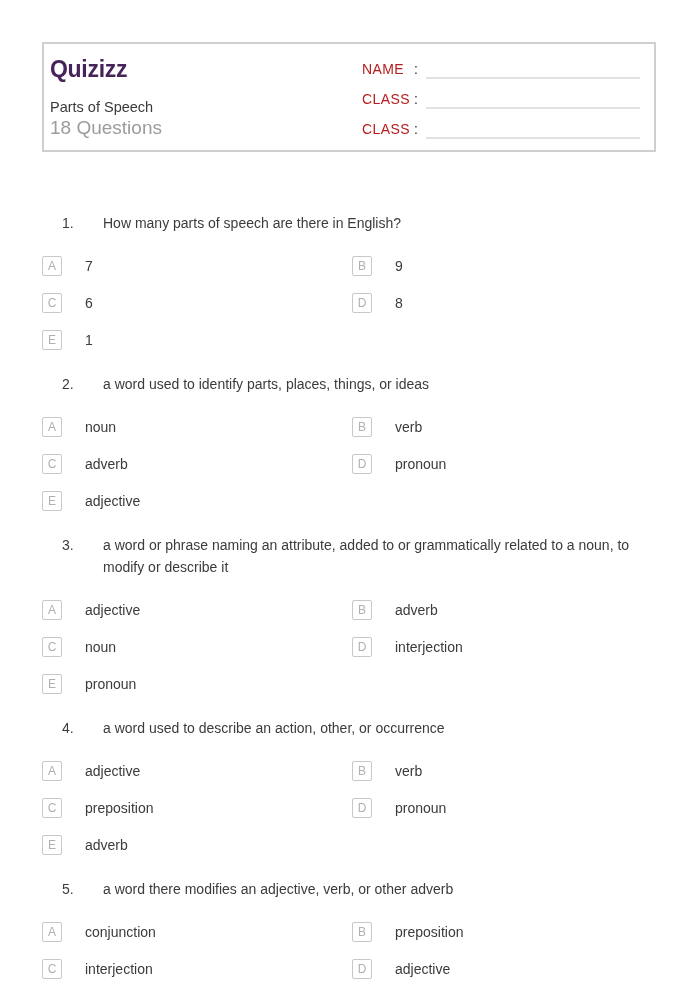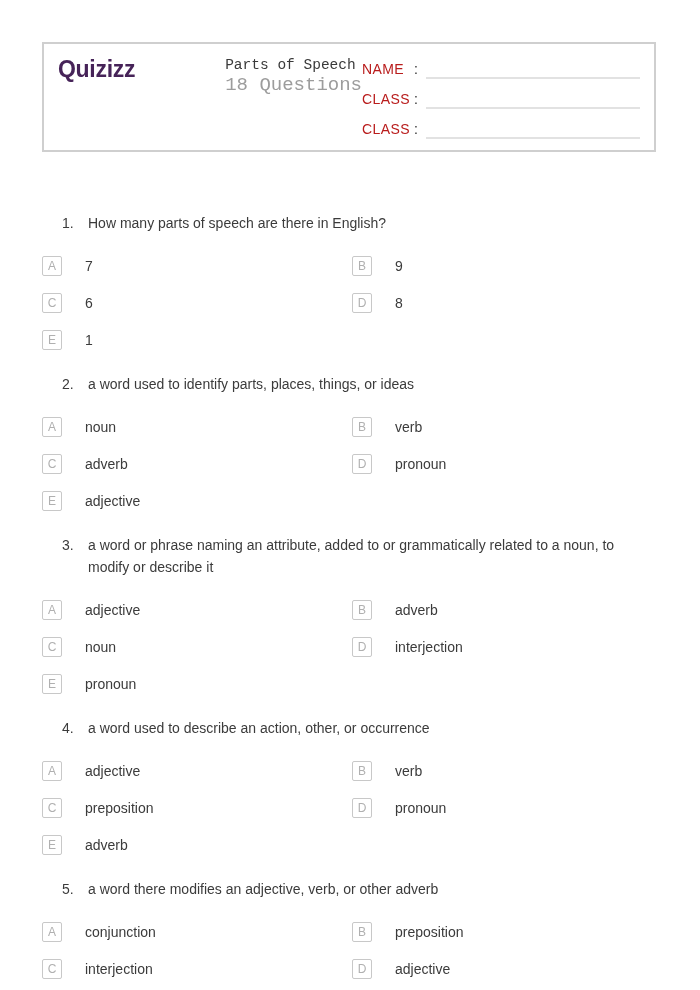--- a/index.html
+++ b/index.html
@@ -3,42 +3,42 @@
 <meta charset="utf-8">
 <style>
   * { margin:0; padding:0; box-sizing:border-box; }
   html,body { width:700px; height:990px; background:#ffffff;
     font-family:"Liberation Sans", sans-serif; overflow:hidden; }
   .page { position:relative; width:700px; height:990px; background:#fff; }
 
   
   .header-box { position:absolute; left:42px; top:42px; width:614px; height:110px;
     border:2px solid #cfcfcf; display:flex; }
-  .header-left { flex:1; display:flex; flex-direction:row;
-    justify-content:space-between; padding:12px 0 10px 14px; }
+  .header-left { flex:1; display:flex; flex-direction:column;
+    justify-content:space-between; padding:12px 0 10px 6px; }
   .logo { font-size:23px; font-weight:800; color:#462358; letter-spacing:-0.3px; }
-  .title-block { line-height:1.25;font-family:Liberation Mono, monospace; }
+  .title-block { line-height:1.25; }
   .ws-title { font-size:14.5px; color:#3a3a3a; }
   .ws-subtitle { font-size:19px; color:#9c9c9c; }
   .header-right { width:292px; display:flex; flex-direction:column;
     padding:5px 14px 11px 0; }
   .field-row { height:30px; display:flex; align-items:flex-end; }
   .field-label { font-size:14px; color:#b91c1c; letter-spacing:0.4px;
     width:52px; padding-bottom:2px; }
   .field-colon { font-size:14px; color:#2e2e2e; padding-bottom:2px; }
   .blank-line { flex:1; margin-left:8px; height:100%;
     border-bottom:2px solid #e2e2e2; }
 
   
   .question-list { position:absolute; left:42px; top:212px; width:616px; }
   .question-line { display:flex; margin-bottom:22px; }
   .q-num { width:26px; margin-left:20px; font-size:14px; color:#3b3b3b;
     line-height:22px; flex-shrink:0; }
   .q-text { flex:1; font-size:14px; color:#3b3b3b; line-height:22px;
-    padding-right:4px; }
+    padding-right:4px;margin-left:15px; }
   .options { display:grid; grid-template-columns:310px 1fr; row-gap:17px;
     margin-bottom:23px; }
   .option { display:flex; align-items:center; height:20px; }
   .letter-box { width:20px; height:20px; border:1px solid #c8c8c8;
     border-radius:2px; display:flex; align-items:center; justify-content:center;
     font-size:12px; color:#b0b0b0; flex-shrink:0; }
   .opt-text { margin-left:23px; font-size:14px; color:#3b3b3b; }
 </style>
 </head>
 <body>

